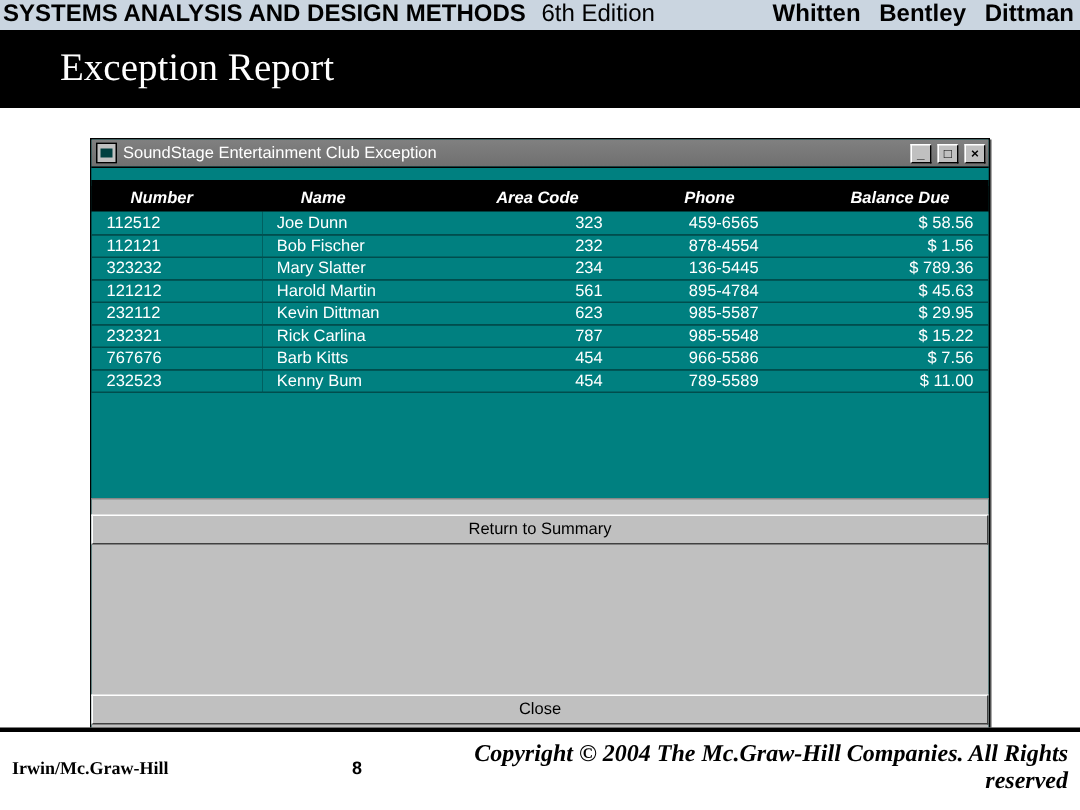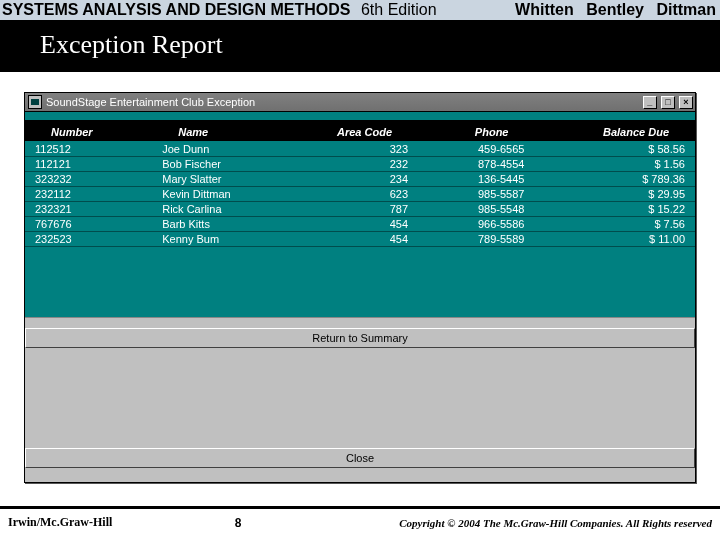--- a/index.html
+++ b/index.html
@@ -37,21 +37,21 @@
     width: 100%;
     height: 430px;
     background: #fff;
     display: flex;
     align-items: flex-start;
     justify-content: center;
     padding-top: 20px;
   }
   
   .dialog {
-    width: 672px;
+    width: 600px;
     border: 1px solid #000;
     box-shadow: 1px 1px 0 #555;
     background: #008080; 
     font-family: "MS Sans Serif", Tahoma, sans-serif;
   }
   .dlg-title {
     background: linear-gradient(#808080,#707070);
     color: #fff;
     font-size: 11px;
     display:flex;
@@ -172,21 +172,21 @@
     width:60px;
     font-weight:bold;
     text-align:center;
   }
   .footer .copyright{
     flex:1;
     text-align:right;
     font-family: "Times New Roman", serif;
     font-style: italic;
     font-weight: bold;
-    font-size: 11px;
+    font-size: 16px;
   }
 </style>
 </head>
 <body>
 
 <div class="topbar">
   <div class="left">
     <span>SYSTEMS ANALYSIS AND DESIGN METHODS</span>
     <span class="ed">6th Edition</span>
   </div>
@@ -242,20 +242,27 @@
             <td class="num">$ 1.56</td>
           </tr>
           <tr>
             <td>323232</td>
             <td>Mary Slatter</td>
             <td class="num">234</td>
             <td class="num">136-5445</td>
             <td class="num">$ 789.36</td>
           </tr>
           <tr>
+            <td>121212</td>
+            <td>Harold Martin</td>
+            <td class="num">561</td>
+            <td class="num">895-4784</td>
+            <td class="num">$ 45.63</td>
+          </tr>
+          <tr>
             <td>232112</td>
             <td>Kevin Dittman</td>
             <td class="num">623</td>
             <td class="num">985-5587</td>
             <td class="num">$ 29.95</td>
           </tr>
           <tr>
             <td>232321</td>
             <td>Rick Carlina</td>
             <td class="num">787</td>

